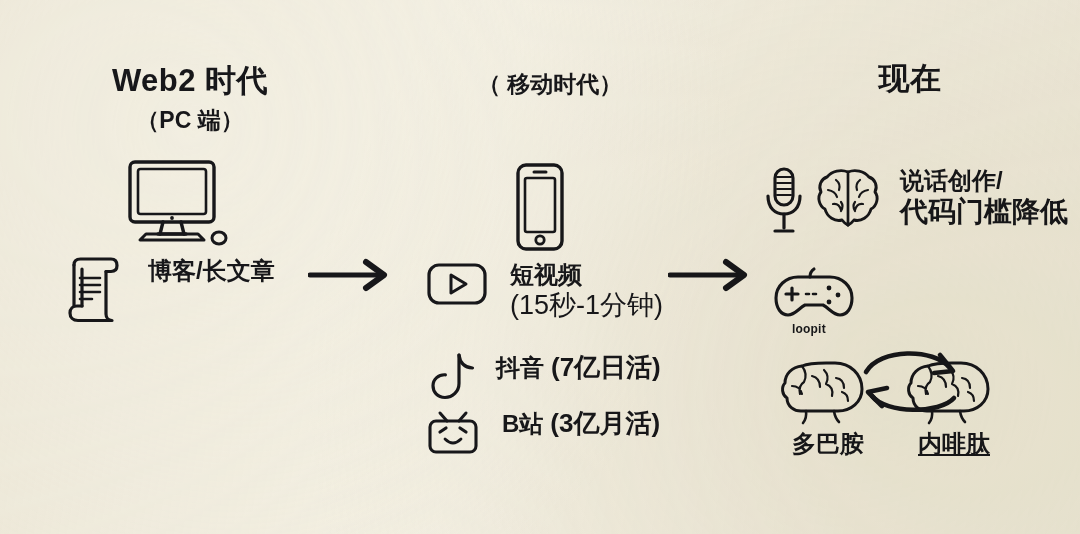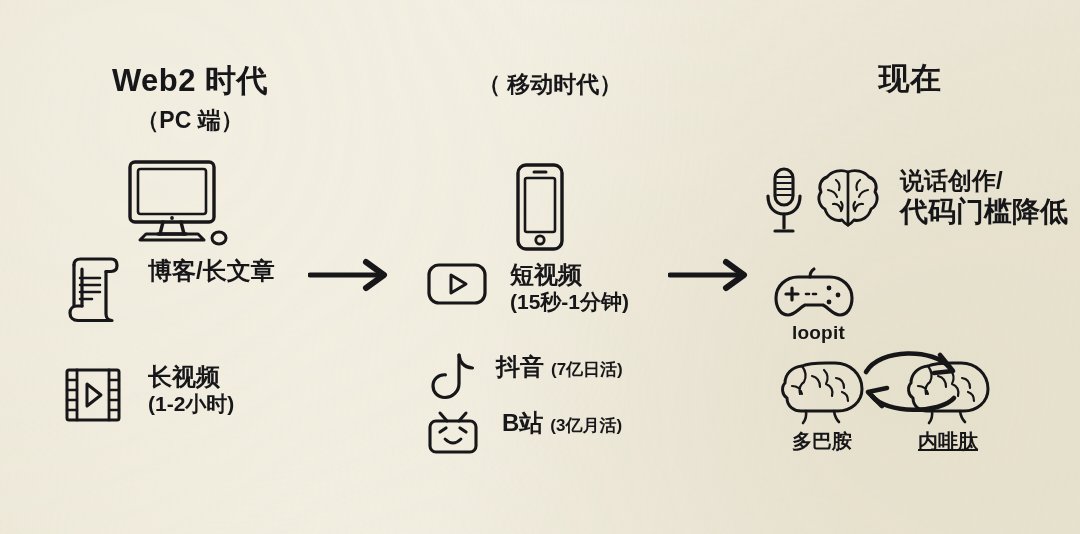--- a/index.html
+++ b/index.html
@@ -75,48 +75,48 @@
     align-items: flex-start;
   }
   .row-label {
     font-size: 24px;
     font-weight: 700;
     line-height: 1.22;
     white-space: nowrap;
   }
   .row-label .sub {
     display: block;
-    font-size: 21px;
-    font-weight: 700;
+    font-size: 27px;
+    font-weight: 400;
   }
   .inline-small {
-    font-size: 17px;
+    font-size: 26px;
     font-weight: 600;
   }
 
   .icon {
     display: block;
     flex: 0 0 auto;
   }
   .icon svg { display: block; overflow: visible; }
 
   .arrow {
     position: absolute;
   }
 
   .cap {
     position: absolute;
-    font-size: 19px;
+    font-size: 12px;
     font-weight: 600;
     letter-spacing: .2px;
   }
 
   .brain-label {
     position: absolute;
-    font-size: 20px;
+    font-size: 24px;
     font-weight: 700;
     white-space: nowrap;
   }
 </style>
 </head>
 <body style="background: rgb(244, 241, 230);">
 
 <div id="board">
 
   <div class="col" id="col-1">
@@ -146,35 +146,20 @@
           <path d="M12 9 C12 4.5 15 3 18.5 3 H49 C53 3 55 5.5 55 9.5 C55 13.5 52.5 15.5 49 15.5 H44"></path>
           <path d="M44 15.5 V58 C44 62 46.5 64.5 50 64.5 H16 C11 64.5 8 61.5 8 57 C8 52.5 11 50 15 50 H20"></path>
           <path d="M12 9 V50"></path>
           <path d="M20 50 V13"></path>
           <path d="M18 22 H38 M18 29 H38 M18 36 H38 M18 43 H30" stroke-width="2.6"></path>
         </svg>
       </span>
       <span class="row-label" style="margin-left:24px;">博客/长文章</span>
     </div>
 
-    <div class="row" style="left:22px; top:358px;">
-      <span class="icon">
-        <svg width="62" height="66" viewBox="0 0 62 66" fill="none" stroke="#17171a" stroke-width="3" stroke-linecap="round" stroke-linejoin="round">
-          <rect x="5" y="8" width="52" height="50" rx="2"></rect>
-          <path d="M15 8 V58 M47 8 V58" stroke-width="2.8"></path>
-          <path d="M5 18 H15 M5 28 H15 M5 38 H15 M5 48 H15" stroke-width="2.4"></path>
-          <path d="M47 18 H57 M47 28 H57 M47 38 H57 M47 48 H57" stroke-width="2.4"></path>
-          <path d="M25 22 L39 33 L25 44 Z" stroke-width="3"></path>
-        </svg>
-      </span>
-      <span class="row-label" style="margin-left:24px;">
-        <span>长视频</span>
-        <span class="sub">(1-2小时)</span>
-      </span>
-    </div>
   </div>
 
   <div class="arrow" style="left:308px; top:258px;">
     <svg width="84" height="34" viewBox="0 0 84 34" fill="none" stroke="#17171a" stroke-linecap="round" stroke-linejoin="round">
       <path d="M2 17 H70" stroke-width="5"></path>
       <path d="M58 4 L76 17 L58 30" stroke-width="6"></path>
     </svg>
   </div>
 
   <div class="col" id="col-2">

